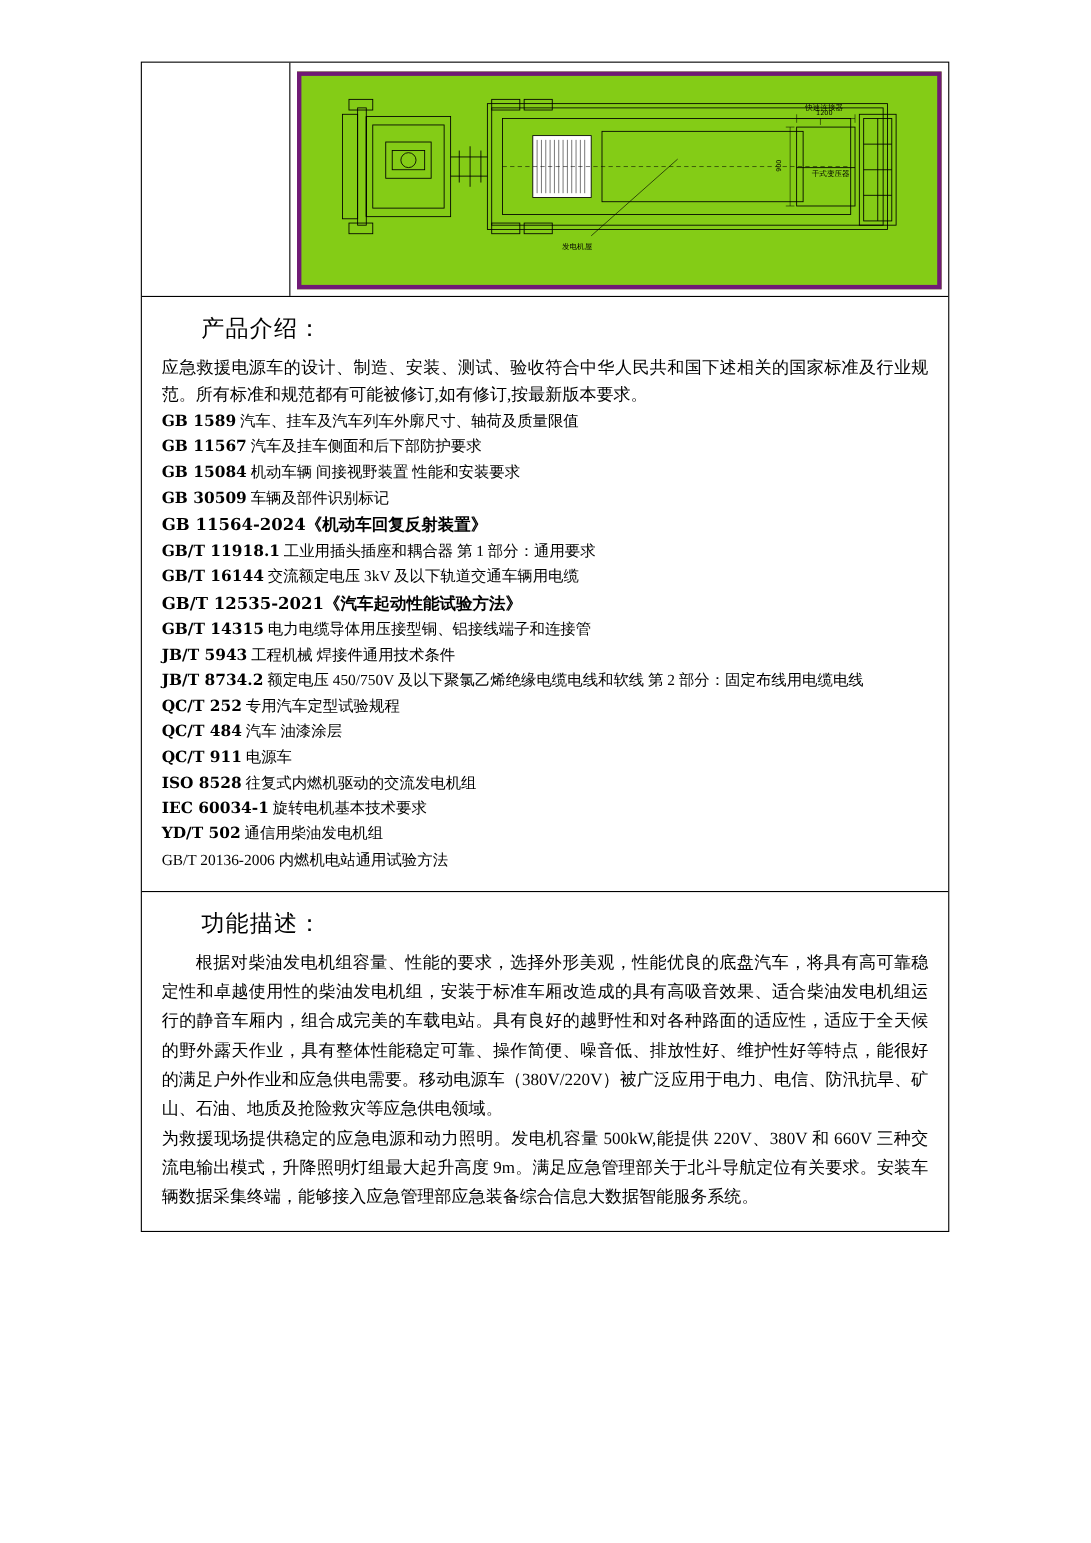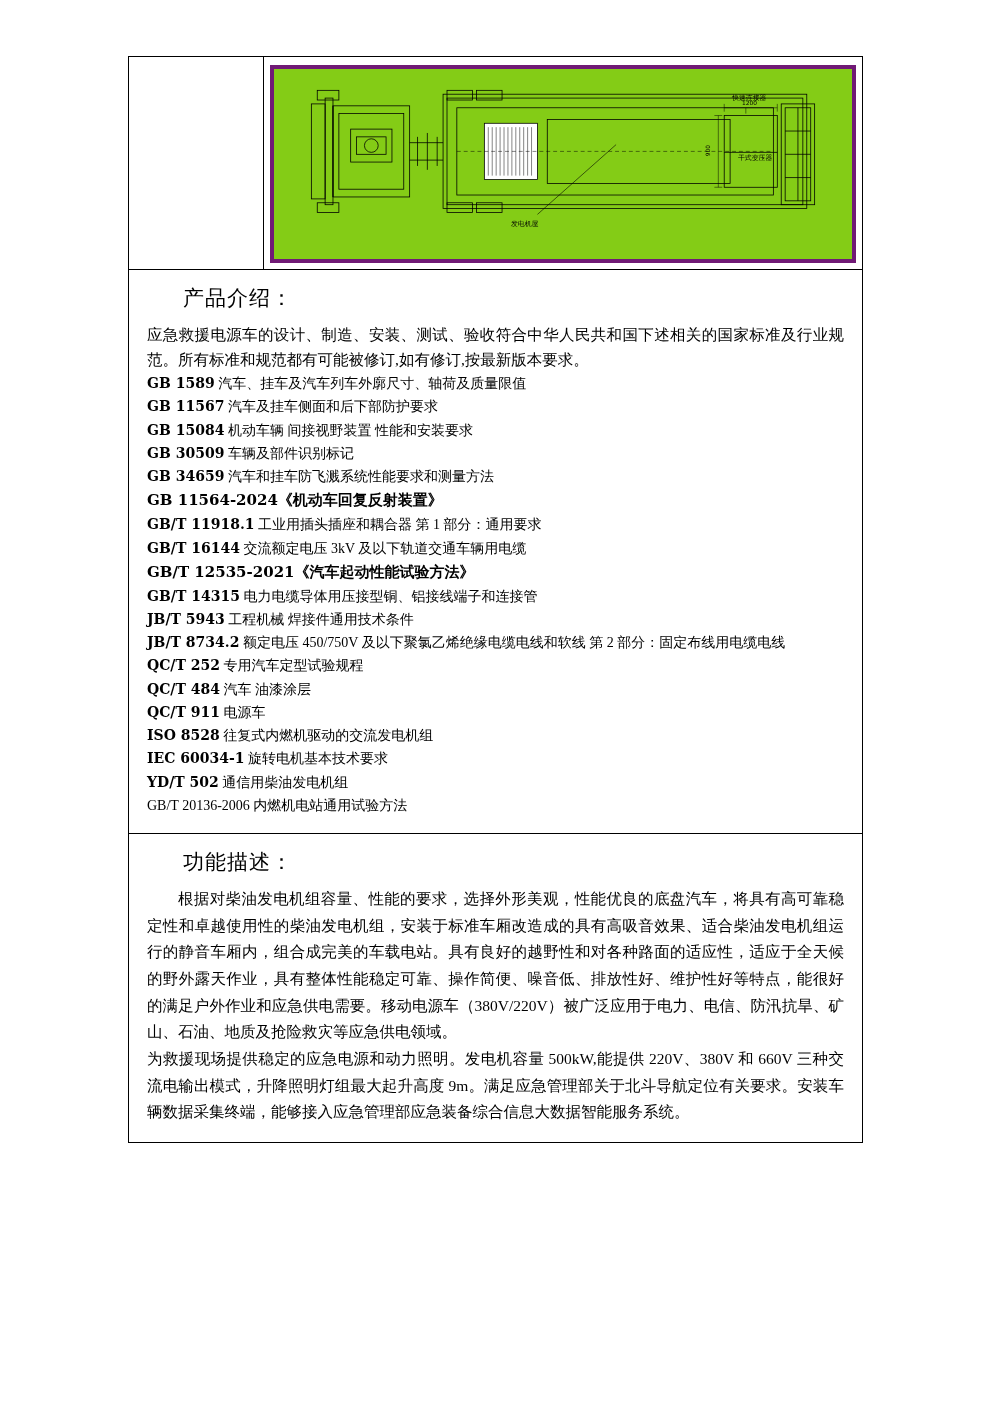--- a/index.html
+++ b/index.html
@@ -191,24 +191,20 @@
         <span>汽车及挂车侧面和后下部防护要求</span>
       </div>
       <div class="std-line">
         <b>GB 15084</b>
         <span>机动车辆  间接视野装置  性能和安装要求</span>
       </div>
       <div class="std-line">
         <b>GB 30509</b>
         <span>车辆及部件识别标记</span>
       </div>
-      <div class="std-line">
-        <b>GB 34659</b>
-        <span>汽车和挂车防飞溅系统性能要求和测量方法</span>
-      </div>
       <div class="std-bold-all">GB 11564-2024《机动车回复反射装置》</div>
       <div class="std-line">
         <b>GB/T 11918.1</b>
         <span>工业用插头插座和耦合器  第 1 部分：通用要求</span>
       </div>
       <div class="std-line">
         <b>GB/T 16144</b>
         <span>交流额定电压  3kV 及以下轨道交通车辆用电缆</span>
       </div>
       <div class="std-bold-all">GB/T 12535-2021《汽车起动性能试验方法》</div>

